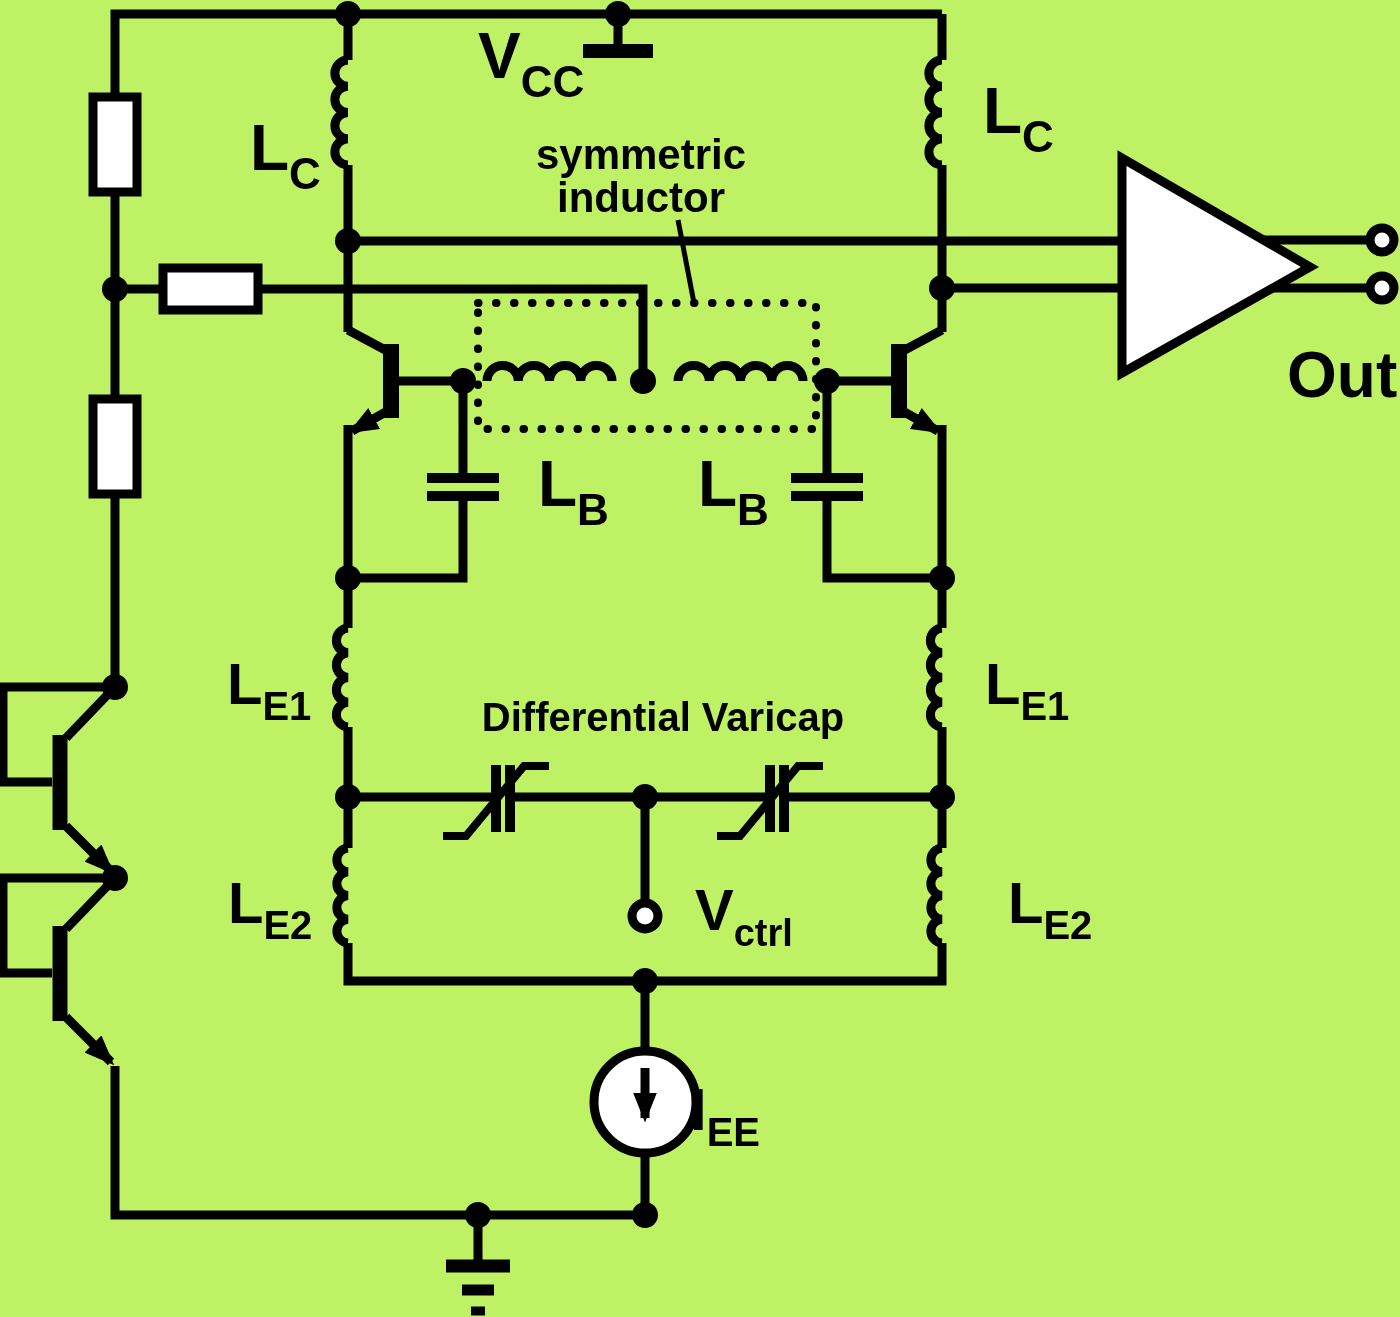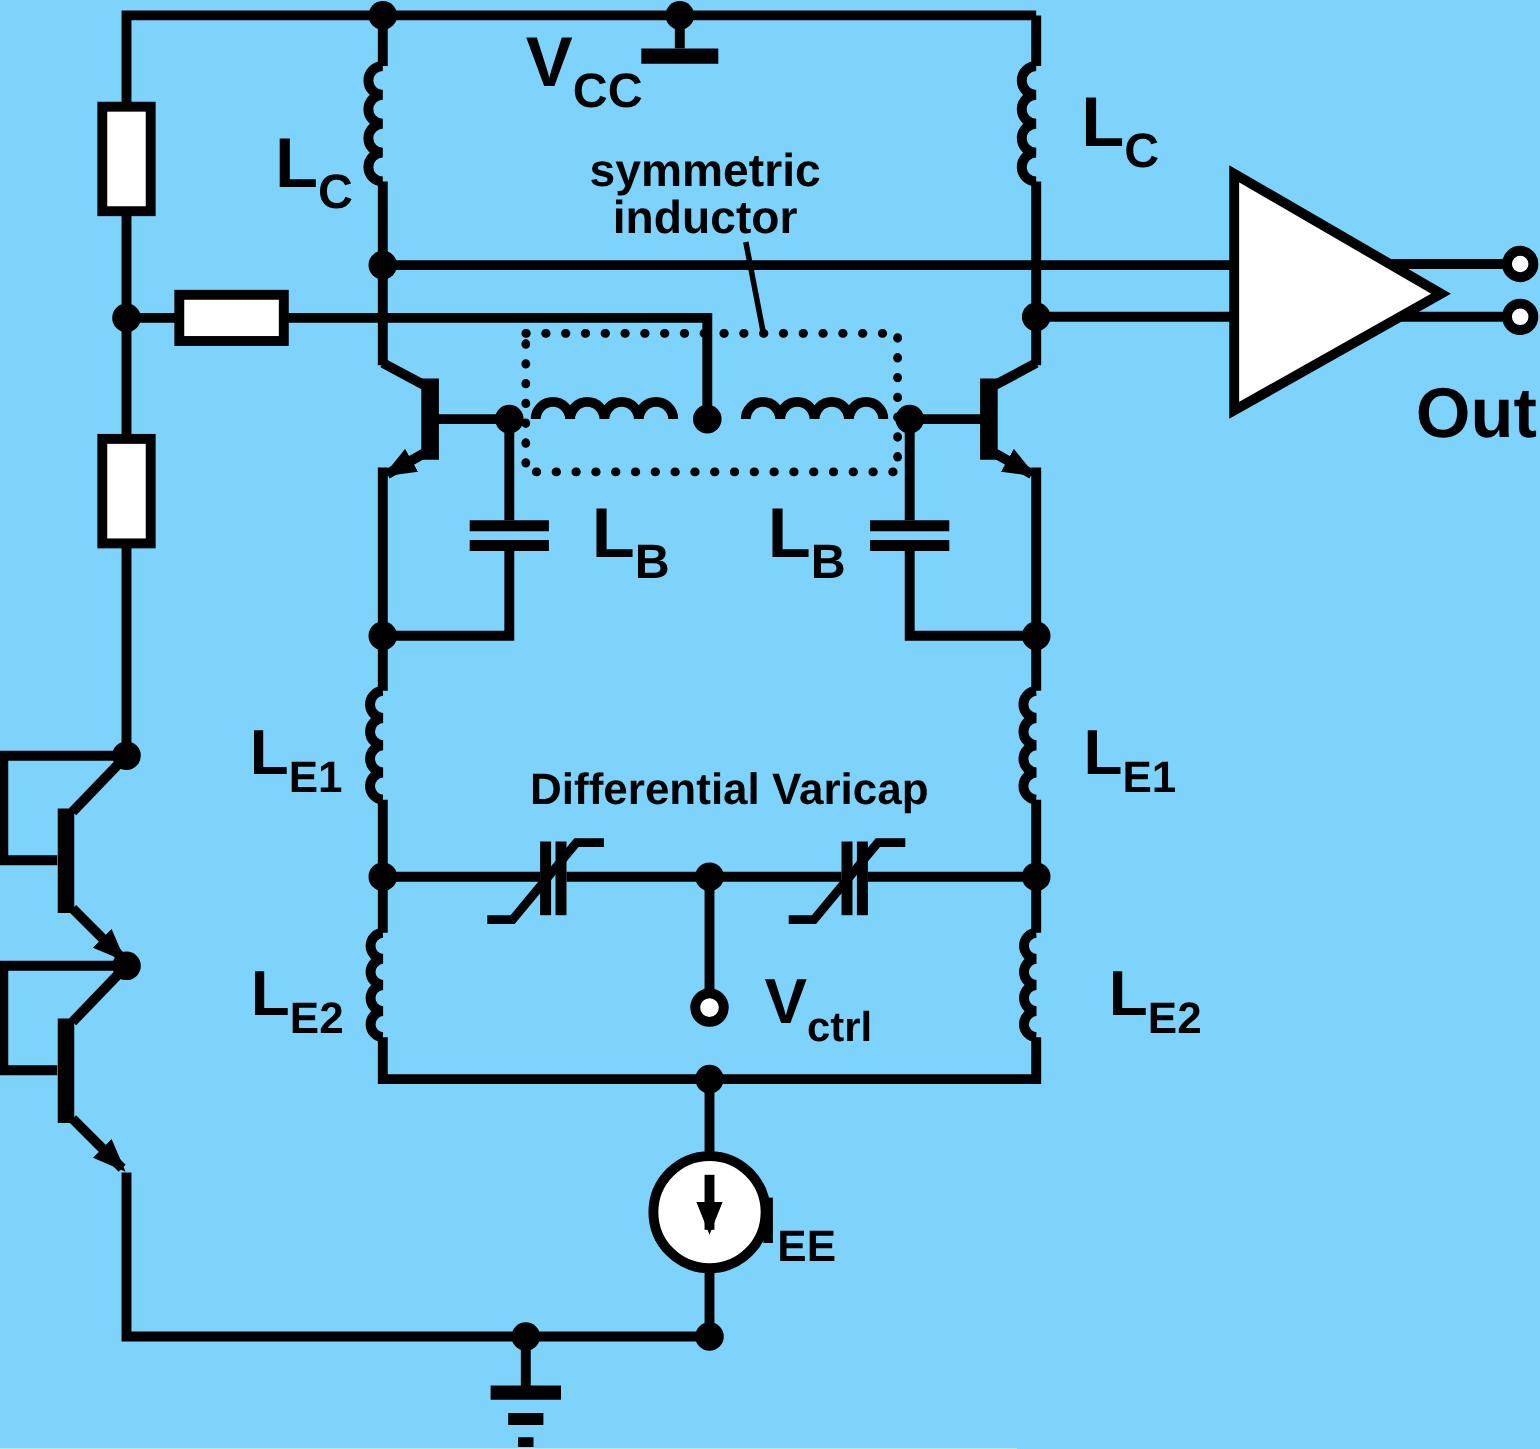--- a/index.html
+++ b/index.html
@@ -1,16 +1,16 @@
 <!DOCTYPE html>
 <html><head>
 <meta charset="utf-8">
 <style>
   html,body{margin:0;padding:0;background:#ffffff;}
-  .stage{position:relative;width:1400px;height:1317px;background:#7dd3fc;overflow:hidden;}
+  .stage{position:relative;width:1400px;height:1317px;background:#bef264;overflow:hidden;}
   svg{position:absolute;left:0;top:0;}
   text{font-family:"Liberation Sans","DejaVu Sans",sans-serif;font-weight:bold;fill:#000;}
   .w{stroke:#000;stroke-width:9;fill:none;}
   .w2{stroke:#000;stroke-width:10;fill:none;}
   .bar{stroke:#000;stroke-width:16;fill:none;}
   .bar2{stroke:#000;stroke-width:15;fill:none;}
   .res{fill:#fff;stroke:#000;stroke-width:9;}
   .dot{fill:#000;stroke:none;}
   .open{fill:#fff;stroke:#000;stroke-width:9;}
   .thick{stroke:#000;stroke-width:14;fill:none;}

